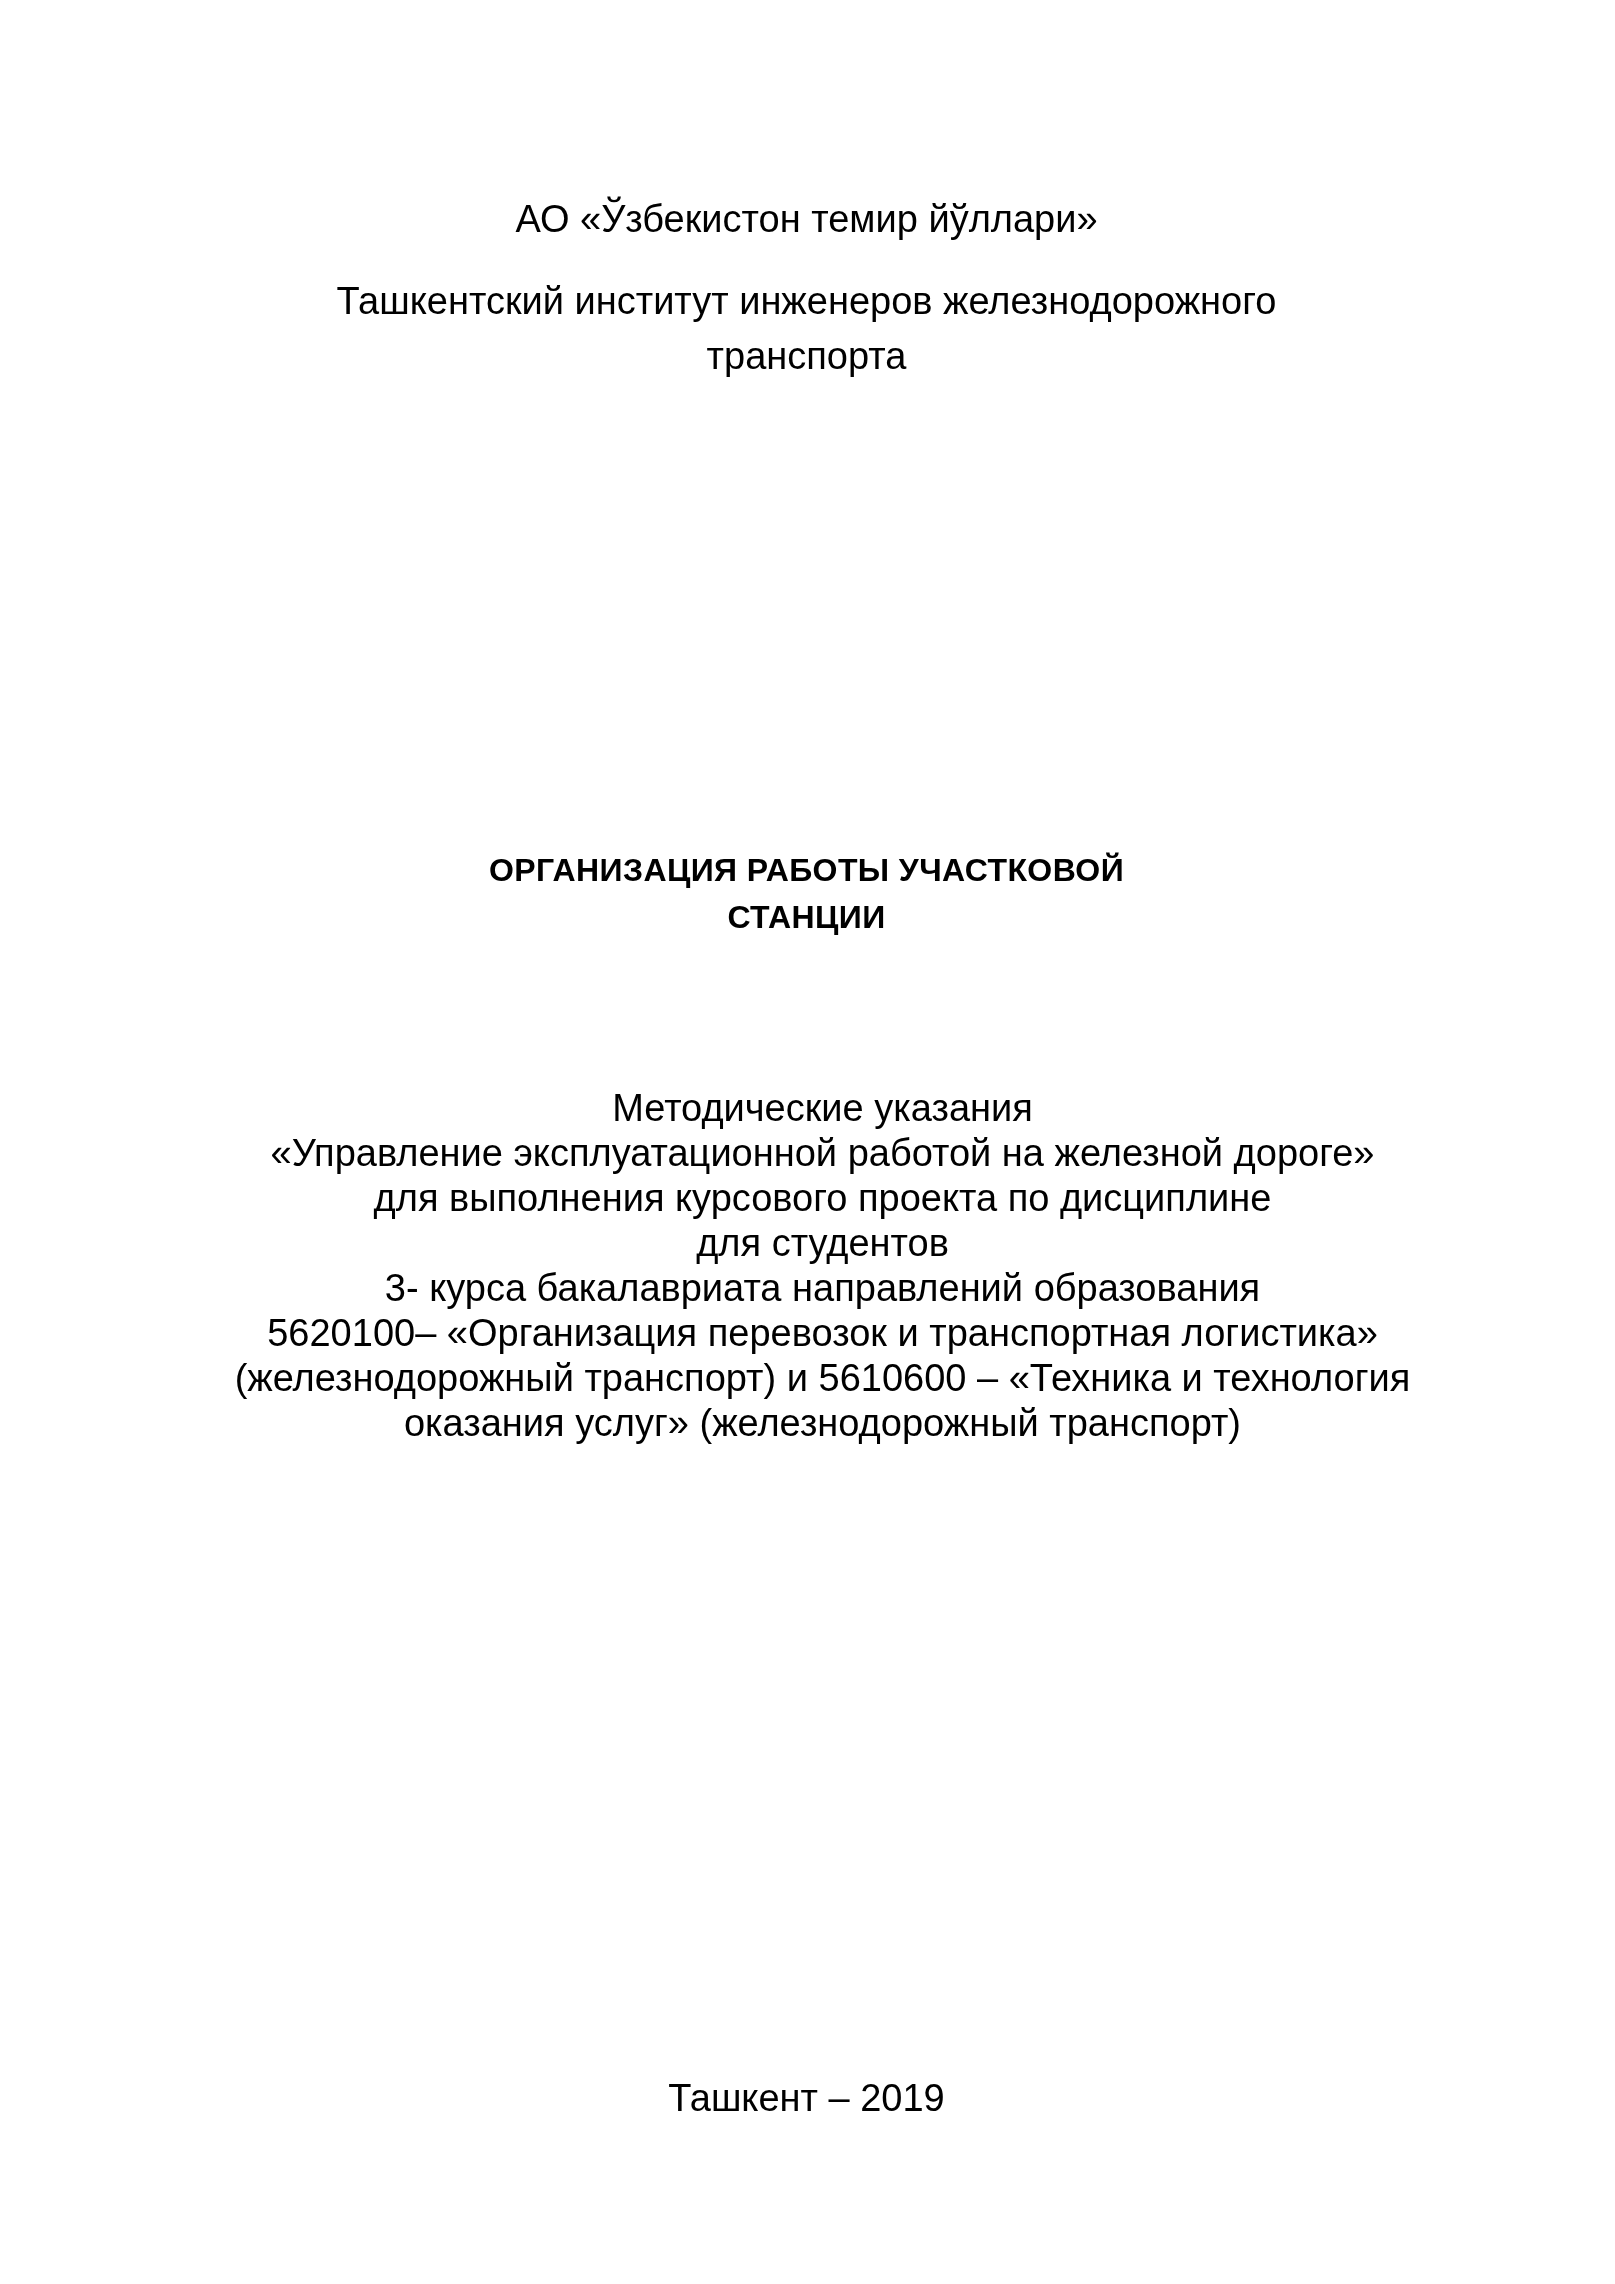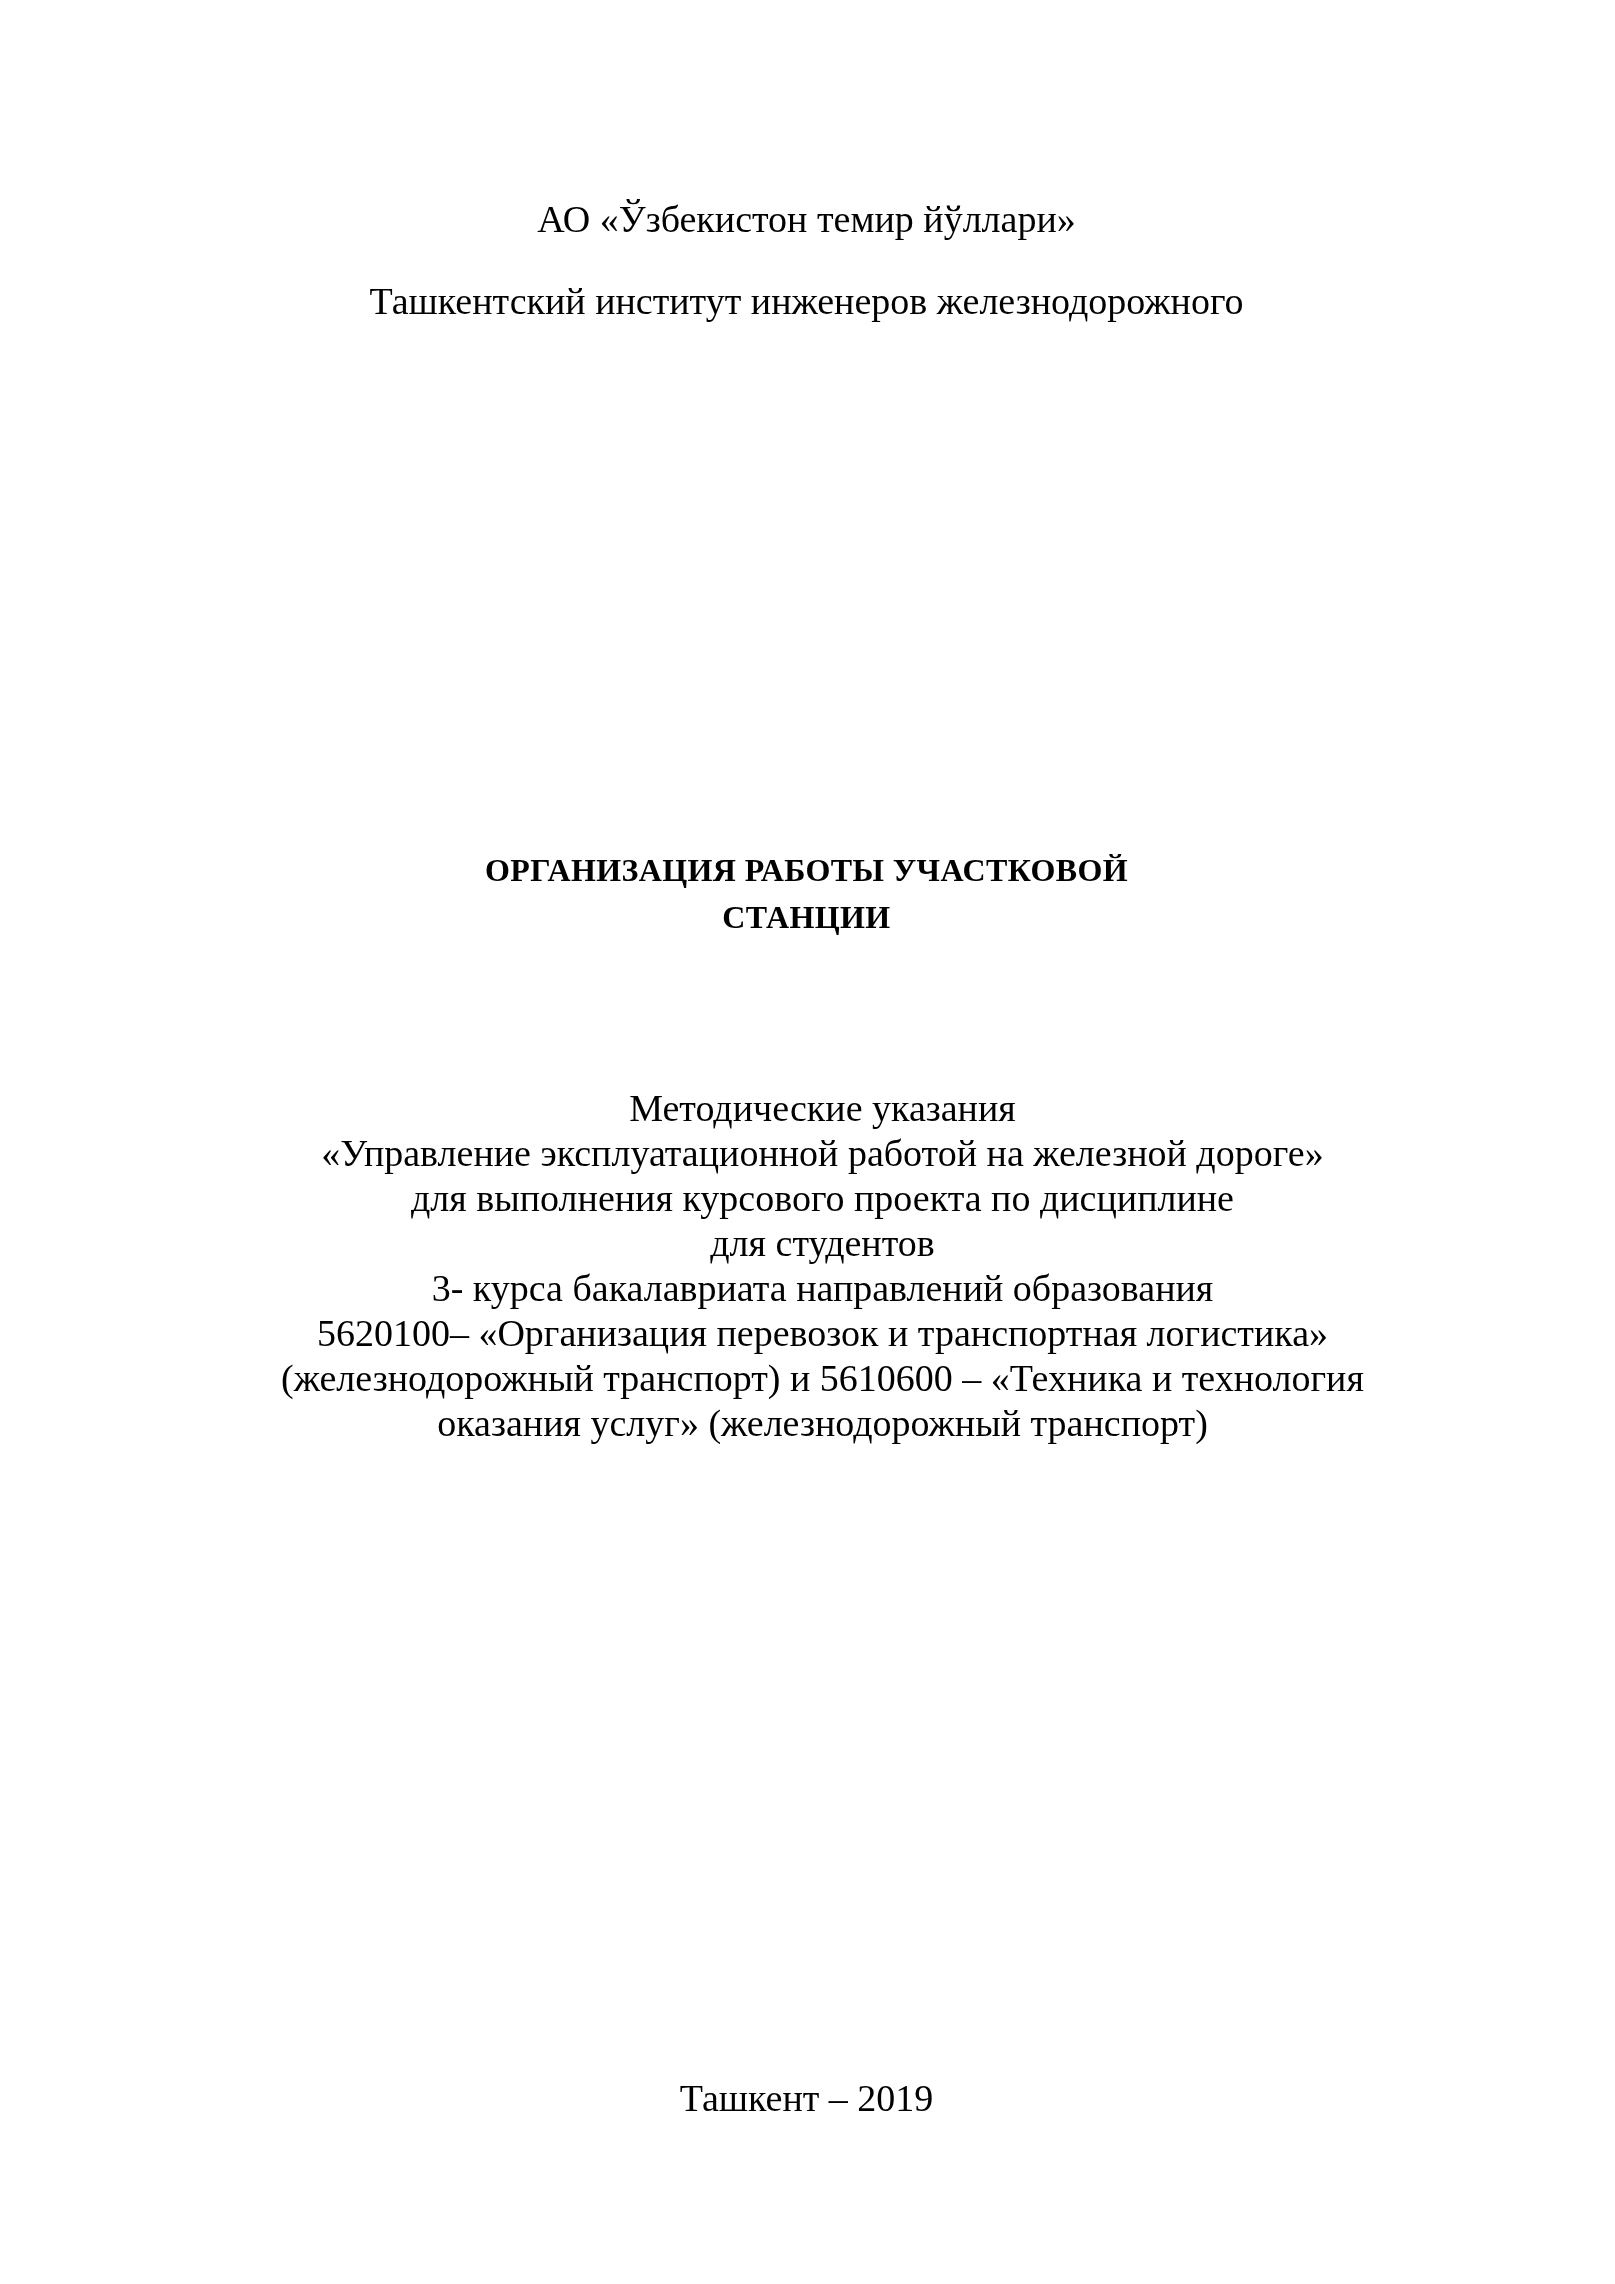--- a/index.html
+++ b/index.html
@@ -6,21 +6,21 @@
     margin: 0;
     padding: 0;
     background: #ffffff;
   }
   .page {
     position: relative;
     width: 1613px;
     height: 2284px;
     background: #ffffff;
     color: #000000;
-    font-family: Liberation Serif, serif;
+    font-family: Liberation Sans, sans-serif;
     overflow: hidden;
   }
   .line {
     position: absolute;
     left: 0;
     width: 100%;
     text-align: center;
     white-space: nowrap;
   }
   .body-text {
@@ -57,20 +57,21 @@
 </style>
 </head>
 <body>
 
 <div class="page">
 
   <div class="line body-text org-line">АО «Ўзбекистон темир йўллари»</div>
 
   <div class="line body-text institute-line1">Ташкентский институт инженеров железнодорожного</div>
 
+  <div class="line body-text institute-line2">транспорта</div>
 
   <div class="line title-text title-line1">ОРГАНИЗАЦИЯ РАБОТЫ УЧАСТКОВОЙ</div>
 
   <div class="line title-text title-line2">СТАНЦИИ</div>
 
   <div class="subtitle-block">
     <div class="sub-line">Методические указания</div>
     <div class="sub-line">«Управление эксплуатационной работой на железной дороге»</div>
     <div class="sub-line">для выполнения курсового проекта по дисциплине</div>
     <div class="sub-line">для студентов</div>

